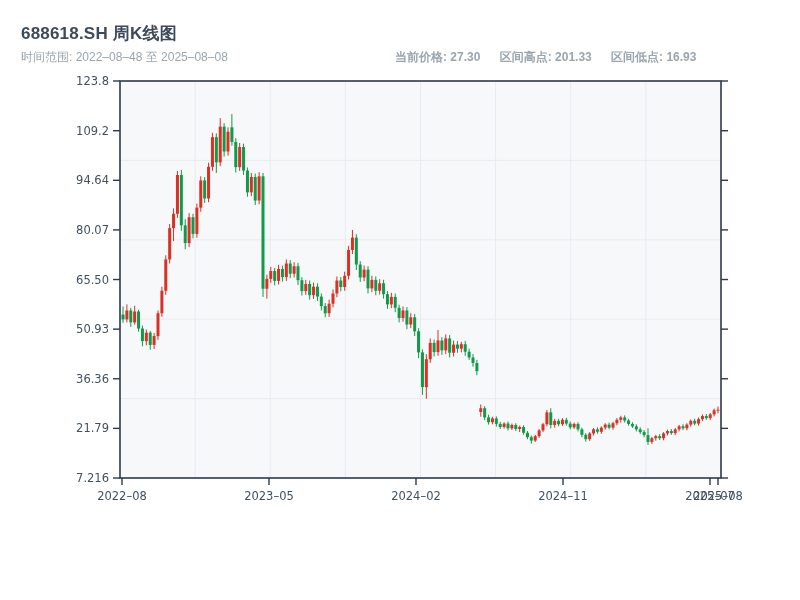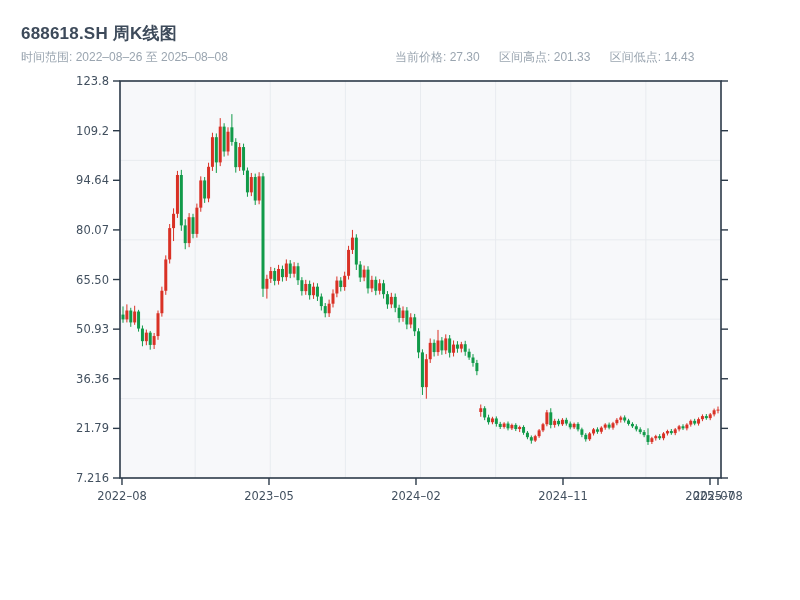--- a/index.html
+++ b/index.html
@@ -3,34 +3,34 @@
 <meta charset="utf-8">
 <style>
   html,body{margin:0;padding:0;background:#ffffff;}
   body{width:800px;height:600px;position:relative;overflow:hidden;
        font-family:"Liberation Sans","DejaVu Sans",sans-serif;}
   .screen{position:absolute;inset:0;width:670px;height:600px;background:#ffffff;}
   .title{position:absolute;left:21px;top:22px;font-size:17px;font-weight:600;
          color:#3d4a5a;letter-spacing:.2px;}
   .subtitle{position:absolute;left:21px;top:49px;font-size:12px;color:#9aa5b0;}
   .info{position:absolute;left:395px;top:49px;font-size:12px;color:#9aa5b0;white-space:nowrap;}
-  .info span{margin-right:16px;}
+  .info span{margin-right:16px;font-weight:bold;}
   svg{position:absolute;left:0;top:0;}
   text.tick{font-family:"DejaVu Sans","Liberation Sans",sans-serif;font-size:11.5px;fill:#42505f;}
 </style>
 </head>
 <body>
 
 <div class="screen">
   <div class="title">688618.SH 周K线图</div>
-  <div class="subtitle">时间范围: 2022–08–26 至 2025–08–08</div>
+  <div class="subtitle">时间范围: 2022–08–48 至 2025–08–08</div>
   <div class="info">
     <span>当前价格: 27.30</span>
     <span>区间高点: 201.33</span>
-    <span>区间低点: 14.43</span>
+    <span>区间低点: 16.93</span>
   </div>
   <svg id="plot-svg" width="800" height="600" viewBox="0 0 800 600">
       <rect x="120" y="81" width="601" height="397" fill="#f7f8fa"></rect>
       <line x1="195.125" y1="81" x2="195.125" y2="478" stroke="#e8ebef" stroke-width="1"></line>
       <line x1="270.25" y1="81" x2="270.25" y2="478" stroke="#e8ebef" stroke-width="1"></line>
       <line x1="345.375" y1="81" x2="345.375" y2="478" stroke="#e8ebef" stroke-width="1"></line>
       <line x1="420.5" y1="81" x2="420.5" y2="478" stroke="#e8ebef" stroke-width="1"></line>
       <line x1="495.625" y1="81" x2="495.625" y2="478" stroke="#e8ebef" stroke-width="1"></line>
       <line x1="570.75" y1="81" x2="570.75" y2="478" stroke="#e8ebef" stroke-width="1"></line>
       <line x1="645.875" y1="81" x2="645.875" y2="478" stroke="#e8ebef" stroke-width="1"></line>

